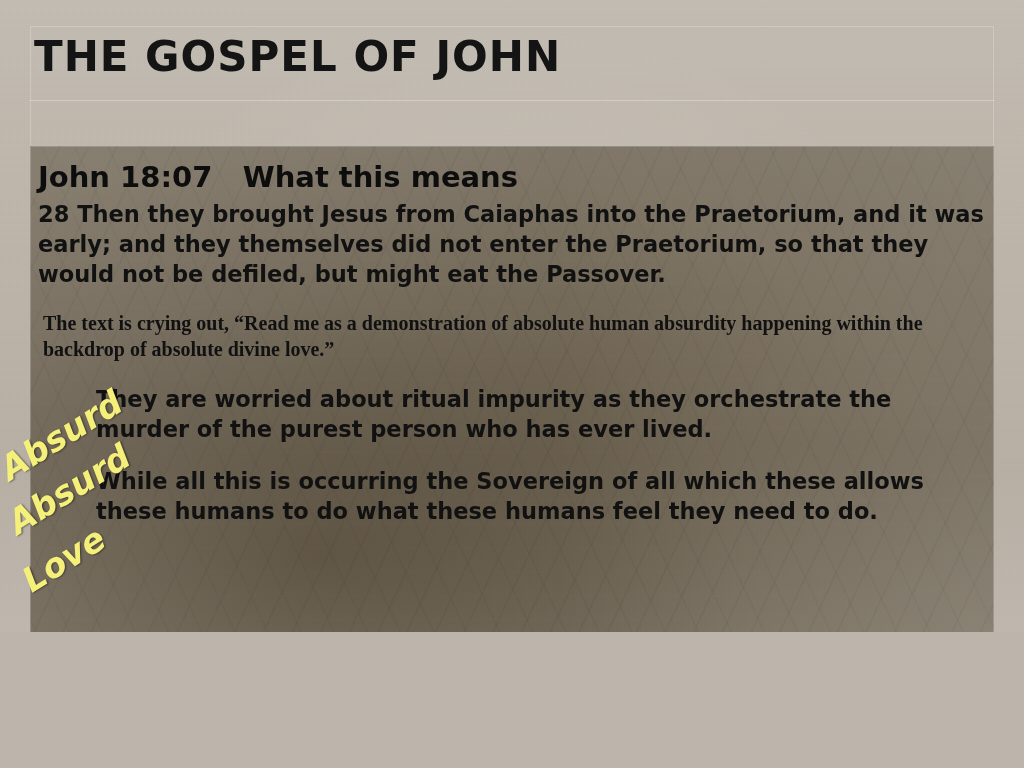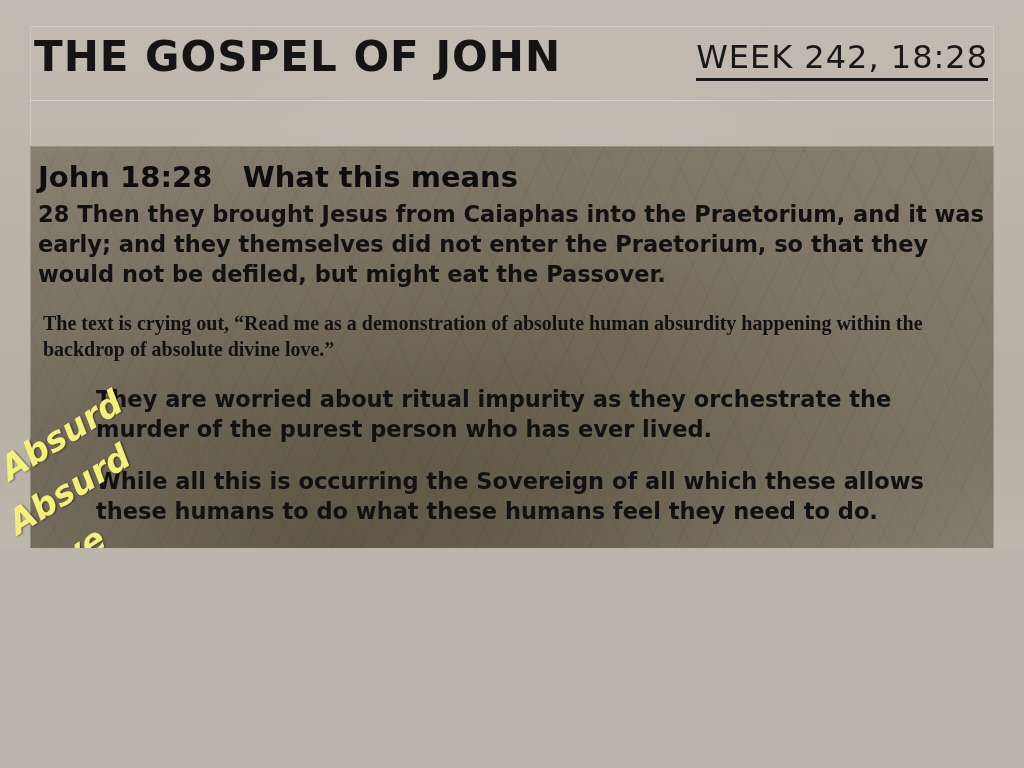--- a/index.html
+++ b/index.html
@@ -13,21 +13,21 @@
     font-family: "Liberation Sans", sans-serif;
     background: #bdb5ab;
     position: relative;
   }
 
   
   .slide {
     position: absolute;
     inset: 0;
     width: 1024px;
-    height: 548px;
+    height: 632px;
     background:
       radial-gradient(ellipse at 50% 45%, rgba(255,255,255,0.10) 0%, rgba(255,255,255,0.0) 55%),
       linear-gradient(180deg, #c3bcb2 0%, #bdb5aa 40%, #b8b0a5 75%, #c0b8ae 100%);
     overflow: hidden;
   }
   .noise {
     position: absolute;
     inset: 0;
     opacity: .35;
     background-image:
@@ -199,32 +199,31 @@
 </style>
 </head>
 <body>
 
 <div class="slide">
   <div class="noise"></div>
   <div class="frame"></div>
 
   <div class="header">
     <div class="title">THE GOSPEL OF JOHN</div>
-    <div class="week">WEEK 242, 18:28</div>
     <div class="header-rule"></div>
   </div>
 
   <div class="panel">
     <div class="panel-photo"></div>
     <div class="panel-arrows"></div>
     <div class="panel-shade"></div>
     <div class="panel-border"></div>
 
     <div class="content">
-      <div class="heading">John 18:28   What this means</div>
+      <div class="heading">John 18:07   What this means</div>
       <div class="verse">28 Then they brought Jesus from Caiaphas into the Praetorium, and it was early; and they themselves did not enter the Praetorium, so that they would not be defiled, but might eat the Passover.</div>
       <div class="para">The text is crying out, “Read me as a demonstration of absolute human absurdity happening within the backdrop of absolute divine love.”</div>
       <div class="bullet">They are worried about ritual impurity as they orchestrate the murder of the purest person who has ever lived.</div>
       <div class="bullet">While all this is occurring the Sovereign of all which these allows these humans to do what these humans feel they need to do.</div>
     </div>
   </div>
 
   <div class="stamp-group">
     <div class="stamp stamp-1">Absurd</div>
     <div class="stamp stamp-2">Absurd</div>

